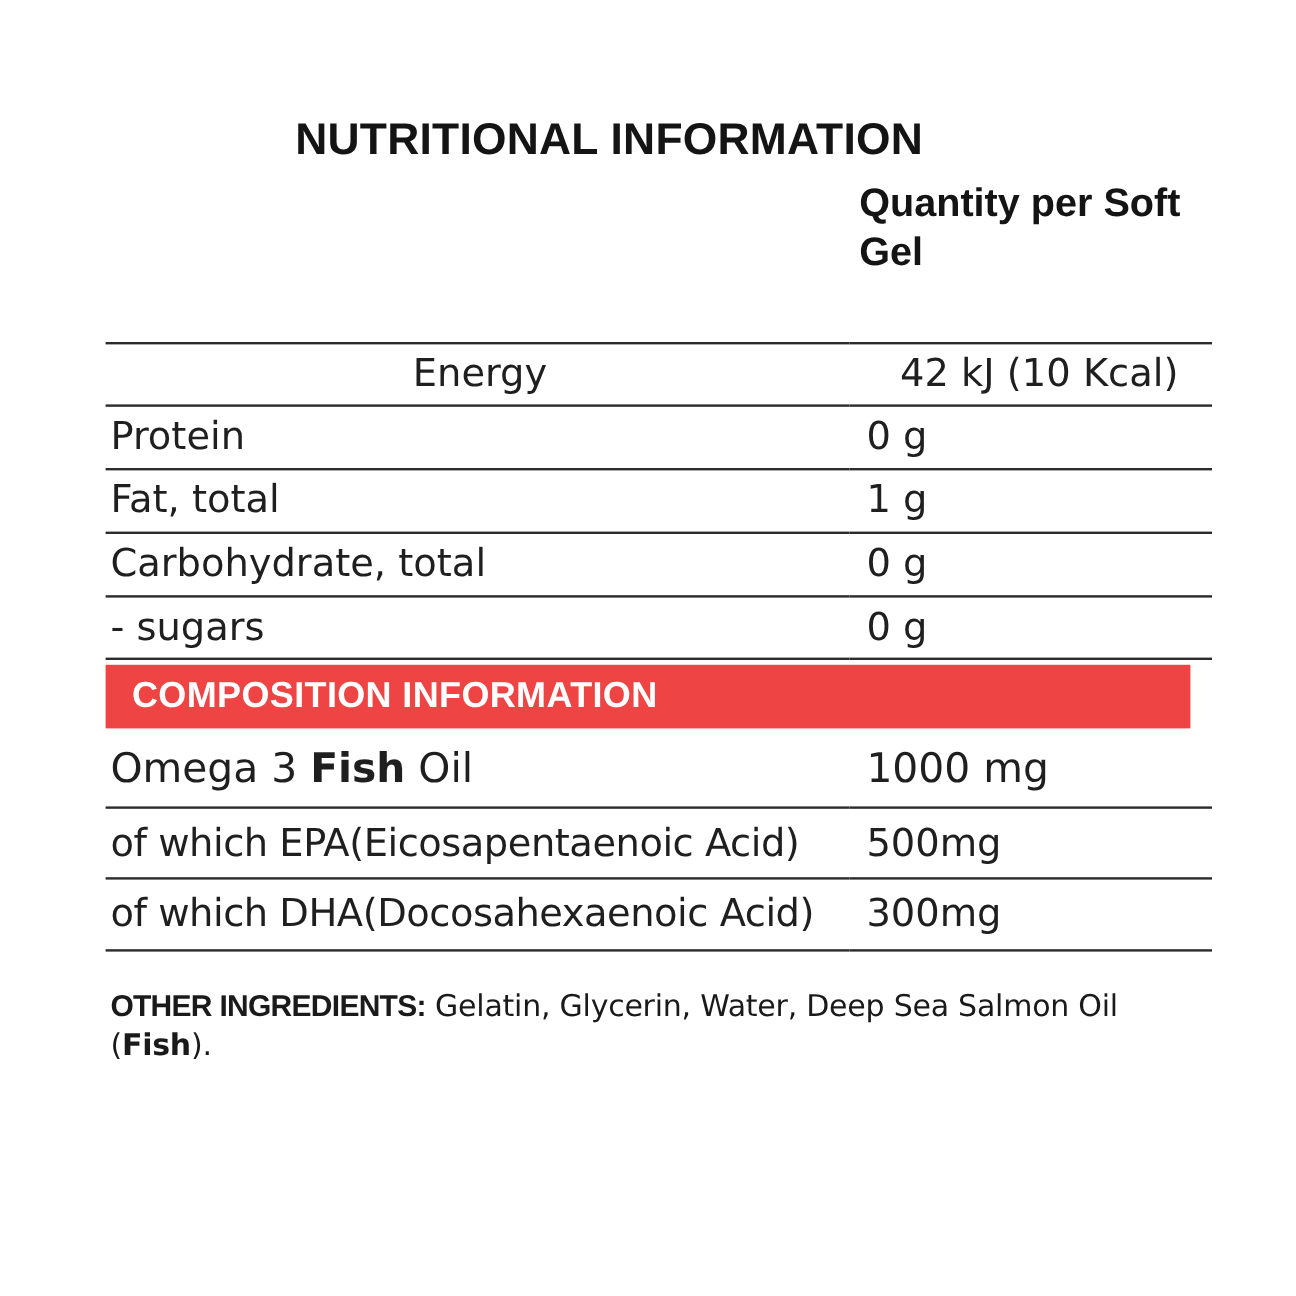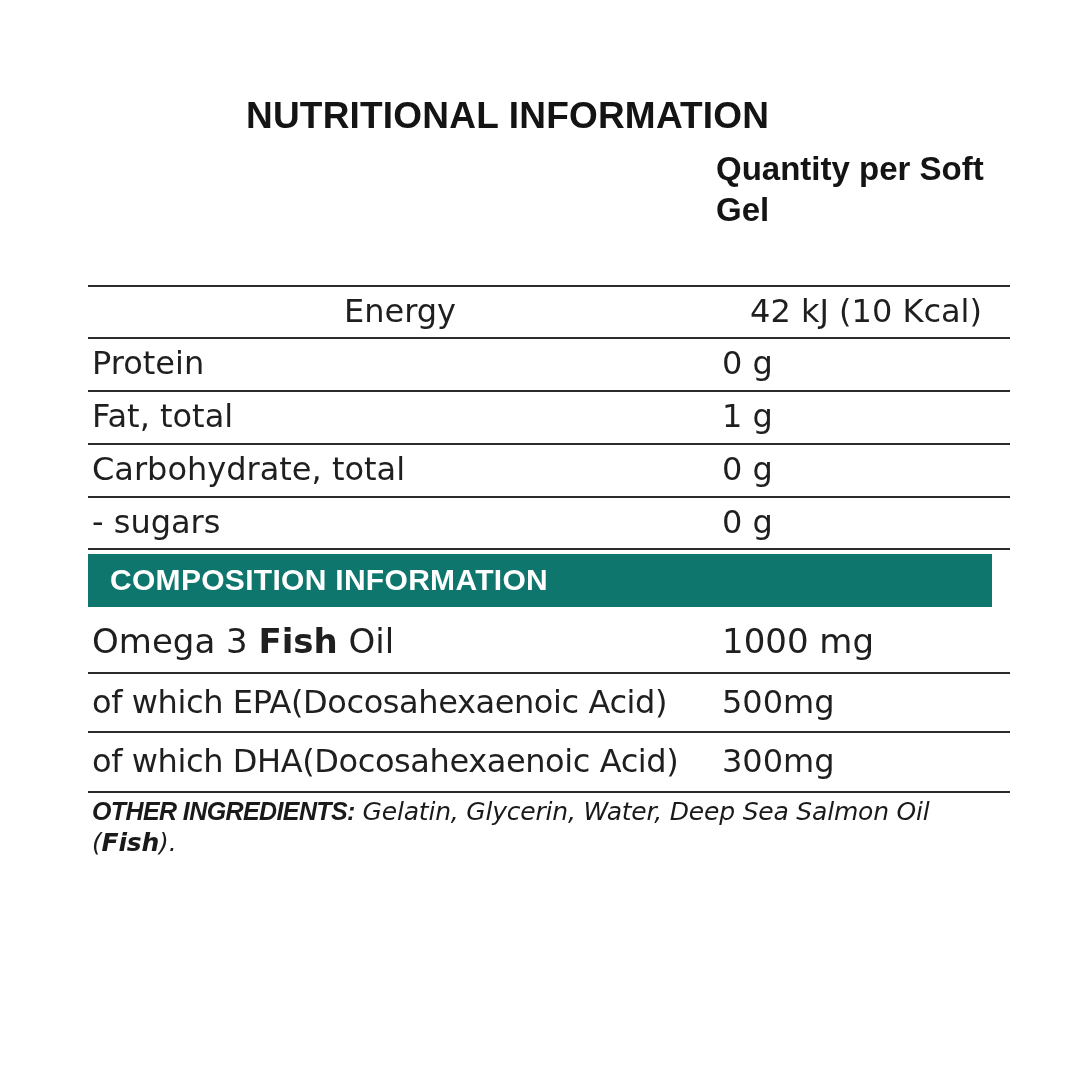--- a/index.html
+++ b/index.html
@@ -65,21 +65,21 @@
   }
 
   .table tr.first td {
     border-top: 2px solid #2b2b2b;
     text-align: center;
   }
 
   .col-label { width: 616px; }
   .col-value { width: 288px; padding-left: 14px !important; }
   .band {
-    background: #0f766e;
+    background: #ef4444;
     color: #ffffff;
     font-family: "Liberation Sans", sans-serif;
     font-weight: bold;
     font-size: 30px;
     letter-spacing: 0.3px;
     padding: 9px 0 10px 22px;
     margin-top: 4px;
   }
 
   .comp-table {
@@ -104,27 +104,26 @@
     border-bottom: 2px solid #2b2b2b;
   }
   .comp-table .col-label2 { width: 616px; }
   .comp-table .col-value2 { width: 288px; padding-left: 14px !important; }
 
   .narrow { font-size: 30px; letter-spacing: -0.4px; }
 
   b.bold { font-weight: bold; }
 
   .other {
-    margin-top: 3px;
+    margin-top: 30px;
     font-size: 25px;
     letter-spacing: -0.2px;
     color: #1a1a1a;
     line-height: 1.25;
     padding-left: 4px;
-    font-style: italic;
   }
   .other .lead {
     font-family: "Liberation Sans", sans-serif;
     font-weight: bold;
     letter-spacing: -0.6px;
   }
 </style>
 </head>
 <body>
 
@@ -161,21 +160,21 @@
 
   <div class="band">COMPOSITION INFORMATION</div>
 
   <table class="comp-table">
     <tbody>
       <tr>
         <td class="col-label2"><span>Omega 3 </span><b class="bold">Fish</b><span> Oil</span></td>
         <td class="col-value2">1000 mg</td>
       </tr>
       <tr>
-        <td class="col-label2 narrow">of which EPA(Docosahexaenoic Acid)</td>
+        <td class="col-label2 narrow">of which EPA(Eicosapentaenoic Acid)</td>
         <td class="col-value2">500mg</td>
       </tr>
       <tr>
         <td class="col-label2 narrow">of which DHA(Docosahexaenoic Acid)</td>
         <td class="col-value2">300mg</td>
       </tr>
     </tbody>
   </table>
 
   <div class="other"><span class="lead">OTHER INGREDIENTS:</span><span> Gelatin, Glycerin, Water, Deep Sea Salmon Oil (</span><b class="bold">Fish</b><span>).</span></div>

